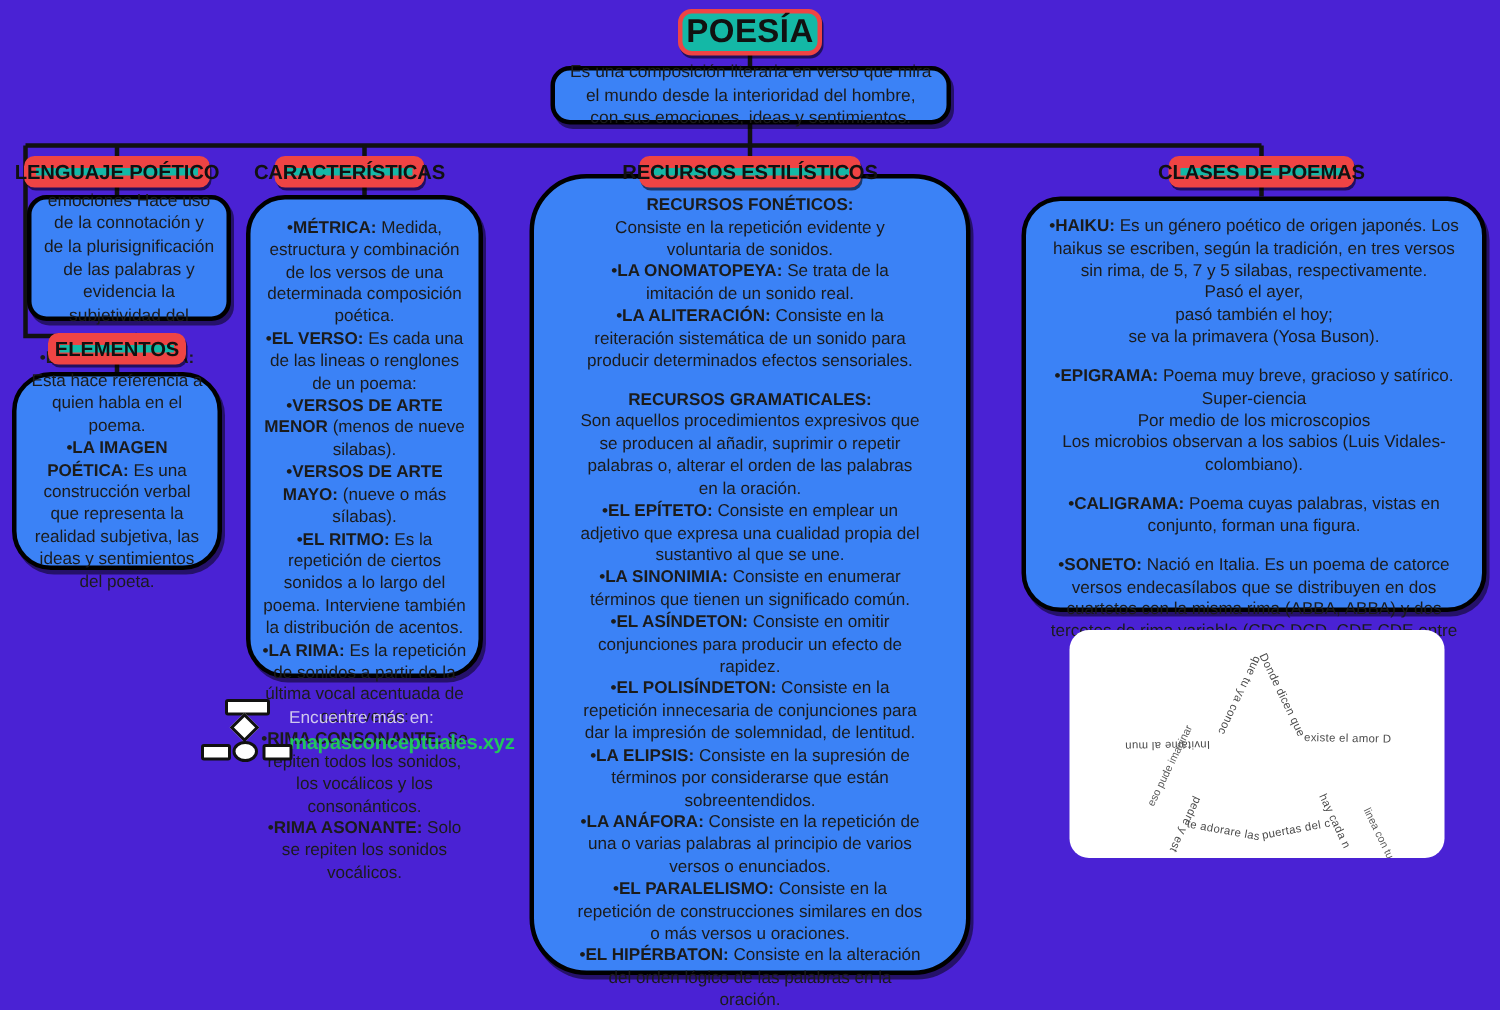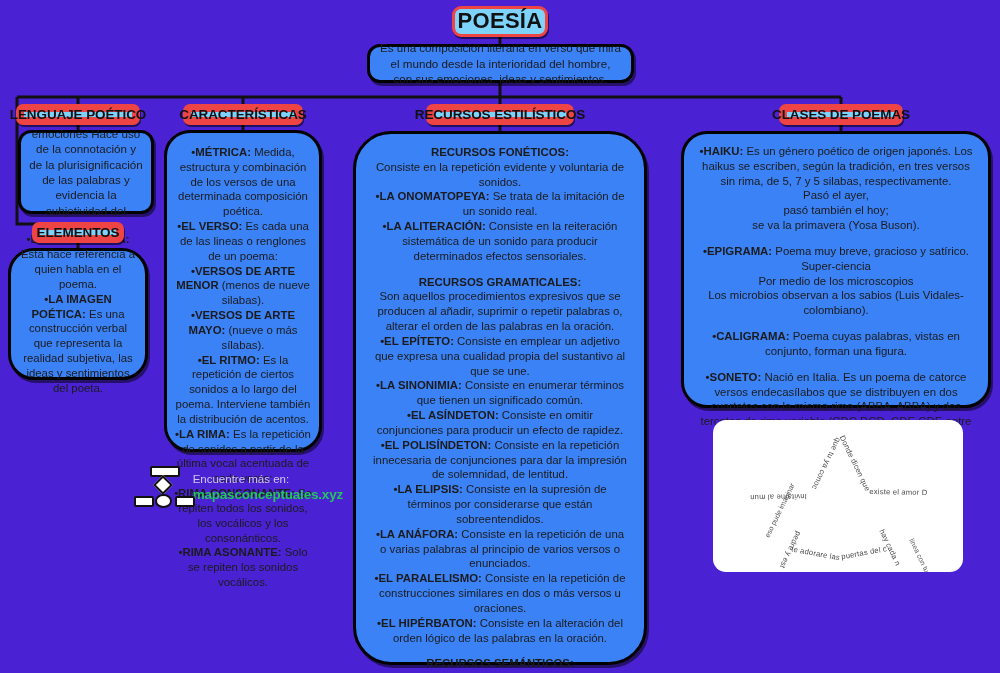--- a/index.html
+++ b/index.html
@@ -19,21 +19,21 @@
     width: 1000px;
     height: 673px;
   }
 
   
   .lines { position: absolute; left:0; top:0; width:1000px; height:673px; }
 
   
   .label-node {
     position: absolute;
-    background: #7dd3fc;
+    background: #14b8a6;
     border: 8px solid #ef4444;
     border-radius: 7px;
     color: #111111;
     font-weight: 700;
     text-align: center;
     white-space: nowrap;
     display: flex;
     align-items: center;
     justify-content: center;
     z-index: 5;
@@ -179,38 +179,38 @@
 
   <div class="label-node branch-node" style="left:32px; top:222px; width:92px; height:20px;">ELEMENTOS</div>
 
   <div class="panel col-panel" style="left:8px; top:248px; width:140px; height:132px; padding:8px 7px; display:flex; align-items:center; justify-content:center;">
     <div>
         <p><b>•LA VOZ POÉTICA:</b> Esta hace referencia a quien habla en el poema.</p>
         <p><b>•LA IMAGEN POÉTICA:</b> Es una construcción verbal que representa la realidad subjetiva, las ideas y sentimientos del poeta.</p>
       </div>
   </div>
 
-  <div class="label-node branch-node" style="left:183px; top:104px; width:120px; height:20px;">CARACTERÍSTICAS</div>
+  <div class="label-node branch-node" style="left:183px; top:104px; width:100px; height:20px;">CARACTERÍSTICAS</div>
 
   <div class="panel col-panel" style="left:164px; top:130px; width:158px; height:322px; padding:12px 7px;">
     <div>
         <p><b>•MÉTRICA:</b> Medida, estructura y combinación de los versos de una determinada composición poética.</p>
         <p><b>•EL VERSO:</b> Es cada una de las lineas o renglones de un poema:</p>
         <p><b>•VERSOS DE ARTE MENOR</b> (menos de nueve silabas).</p>
         <p><b>•VERSOS DE ARTE MAYO:</b> (nueve o más sílabas).</p>
         <p><b>•EL RITMO:</b> Es la repetición de ciertos sonidos a lo largo del poema. Interviene también la distribución de acentos.</p>
         <p><b>•LA RIMA:</b> Es la repetición de sonidos a partir de la última vocal acentuada de cada verso:</p>
         <p><b>•RIMA CONSONANTE:</b> Se repiten todos los sonidos, los vocálicos y los consonánticos.</p>
         <p><b>•RIMA ASONANTE:</b> Solo se repiten los sonidos vocálicos.</p>
       </div>
   </div>
 
   <div class="label-node branch-node" style="left:426px; top:104px; width:148px; height:20px;">RECURSOS ESTILÍSTICOS</div>
 
-  <div class="panel col-panel" style="left:353px; top:131px; width:294px; height:534px; padding:11px 17px; border-radius:38px;">
+  <div class="panel col-panel" style="left:353px; top:116px; width:294px; height:534px; padding:11px 28px; border-radius:38px;">
     <div>
         <p class="heading">RECURSOS FONÉTICOS:</p>
         <p>Consiste en la repetición evidente y voluntaria de sonidos.</p>
         <p><b>•LA ONOMATOPEYA:</b> Se trata de la imitación de un sonido real.</p>
         <p><b>•LA ALITERACIÓN:</b> Consiste en la reiteración sistemática de un sonido para producir determinados efectos sensoriales.</p>
         <span class="spacer"></span>
         <p class="heading">RECURSOS GRAMATICALES:</p>
         <p>Son aquellos procedimientos expresivos que se producen al añadir, suprimir o repetir palabras o, alterar el orden de las palabras en la oración.</p>
         <p><b>•EL EPÍTETO:</b> Consiste en emplear un adjetivo que expresa una cualidad propia del sustantivo al que se une.</p>
         <p><b>•LA SINONIMIA:</b> Consiste en enumerar términos que tienen un significado común.</p>

